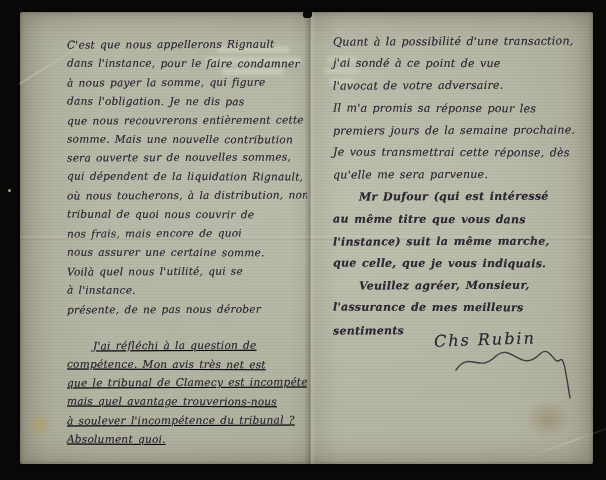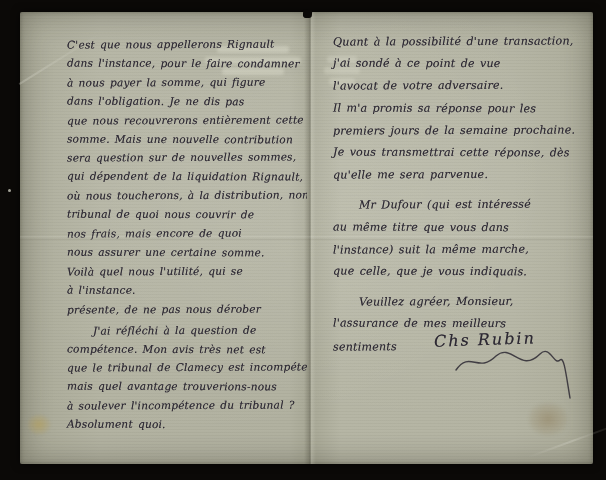--- a/index.html
+++ b/index.html
@@ -127,22 +127,22 @@
     white-space: nowrap;
     color: #2d2933;
     text-shadow: 0 0 0.5px rgba(45,40,55,0.55);
     letter-spacing: 0.2px;
     word-spacing: 1.5px;
   }
   .lines-left .hand-line  { font-size: 10.6px; line-height: 18.9px; }
   .lines-right .hand-line { font-size: 11.1px; line-height: 22.2px; }
   .hand-line:nth-child(odd)  { transform: rotate(-0.25deg); }
   .hand-line:nth-child(even) { transform: rotate(0.2deg); }
-  .lines-left  .para + .para { margin-top: 2px; }
-  .lines-right .para + .para { margin-top: 8px; }
+  .lines-left  .para + .para { margin-top: 17px; text-decoration: underline; }
+  .lines-right .para + .para { margin-top: 0; font-weight: bold; }
   .para.indented .hand-line:first-child { margin-left: 26px; }
   
   .signature {
     position: absolute;
     left: 122px; top: 318px;
     width: 150px; height: 70px;
     color: #2d2933;
   }
   .signature .sig-text {
     font-family: "DejaVu Serif", serif;
@@ -176,21 +176,21 @@
 
     <div class="page page-left">
       <div class="lines-left" id="left-lines">
           <div class="para">
             <div class="hand-line">C'est que nous appellerons Rignault</div>
             <div class="hand-line">dans l'instance, pour le faire condamner</div>
             <div class="hand-line">à nous payer la somme, qui figure</div>
             <div class="hand-line">dans l'obligation. Je ne dis pas</div>
             <div class="hand-line">que nous recouvrerons entièrement cette</div>
             <div class="hand-line">somme. Mais une nouvelle contribution</div>
-            <div class="hand-line">sera question sur de nouvelles sommes,</div>
+            <div class="hand-line">sera ouverte sur de nouvelles sommes,</div>
             <div class="hand-line">qui dépendent de la liquidation Rignault,</div>
             <div class="hand-line">où nous toucherons, à la distribution, non</div>
             <div class="hand-line">tribunal de quoi nous couvrir de</div>
             <div class="hand-line">nos frais, mais encore de quoi</div>
             <div class="hand-line">nous assurer une certaine somme.</div>
             <div class="hand-line">Voilà quel nous l'utilité, qui se</div>
             <div class="hand-line">à l'instance.</div>
             <div class="hand-line">présente, de ne pas nous dérober</div>
           </div>
           <div class="para indented">

